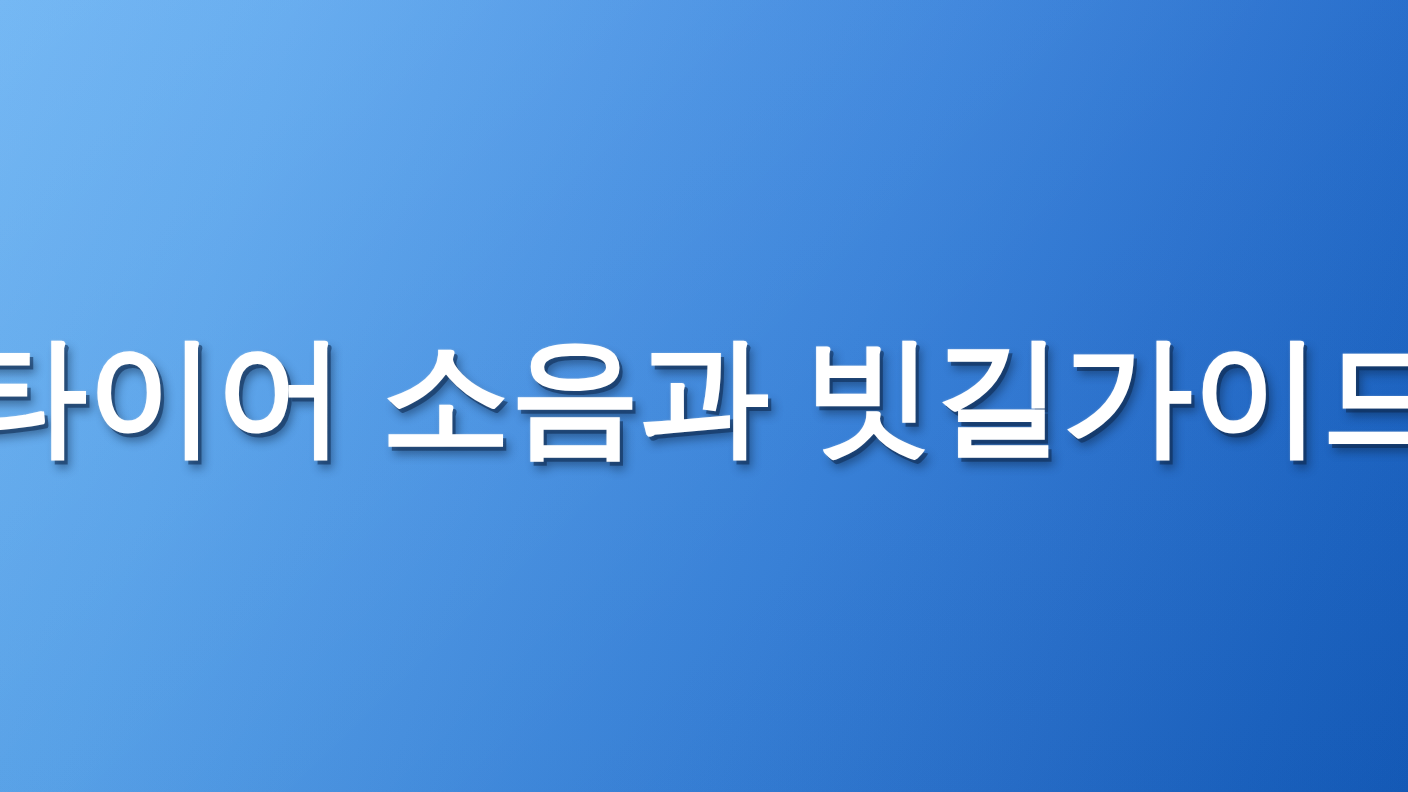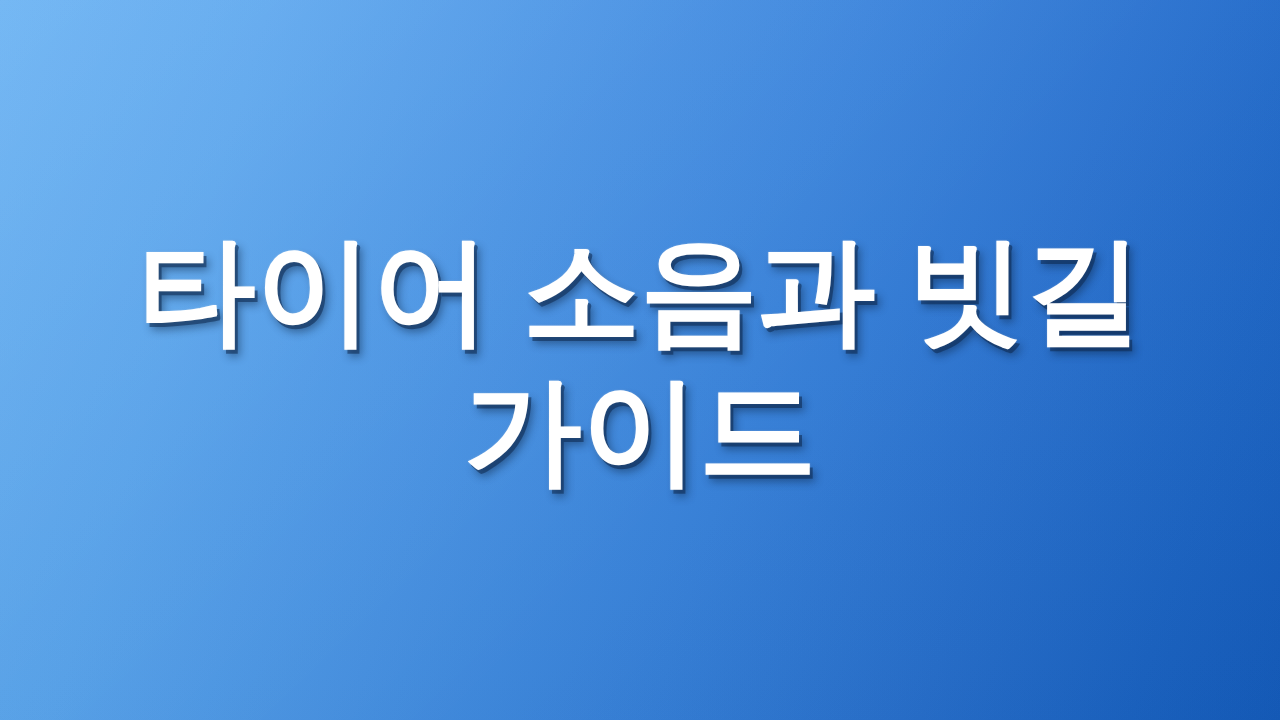--- a/index.html
+++ b/index.html
@@ -47,21 +47,20 @@
     pointer-events: none;
   }
 
   #title-block {
     position: absolute;
     left: 0;
     right: 0;
     top: 50%;
     transform: translateY(-50%);
     display: flex;
-    flex-direction: column;
     align-items: center;
     justify-content: center;
     padding: 0 40px;
     box-sizing: border-box;
   }
 
   .title-line {
     display: block;
     width: 100%;
     text-align: center;

